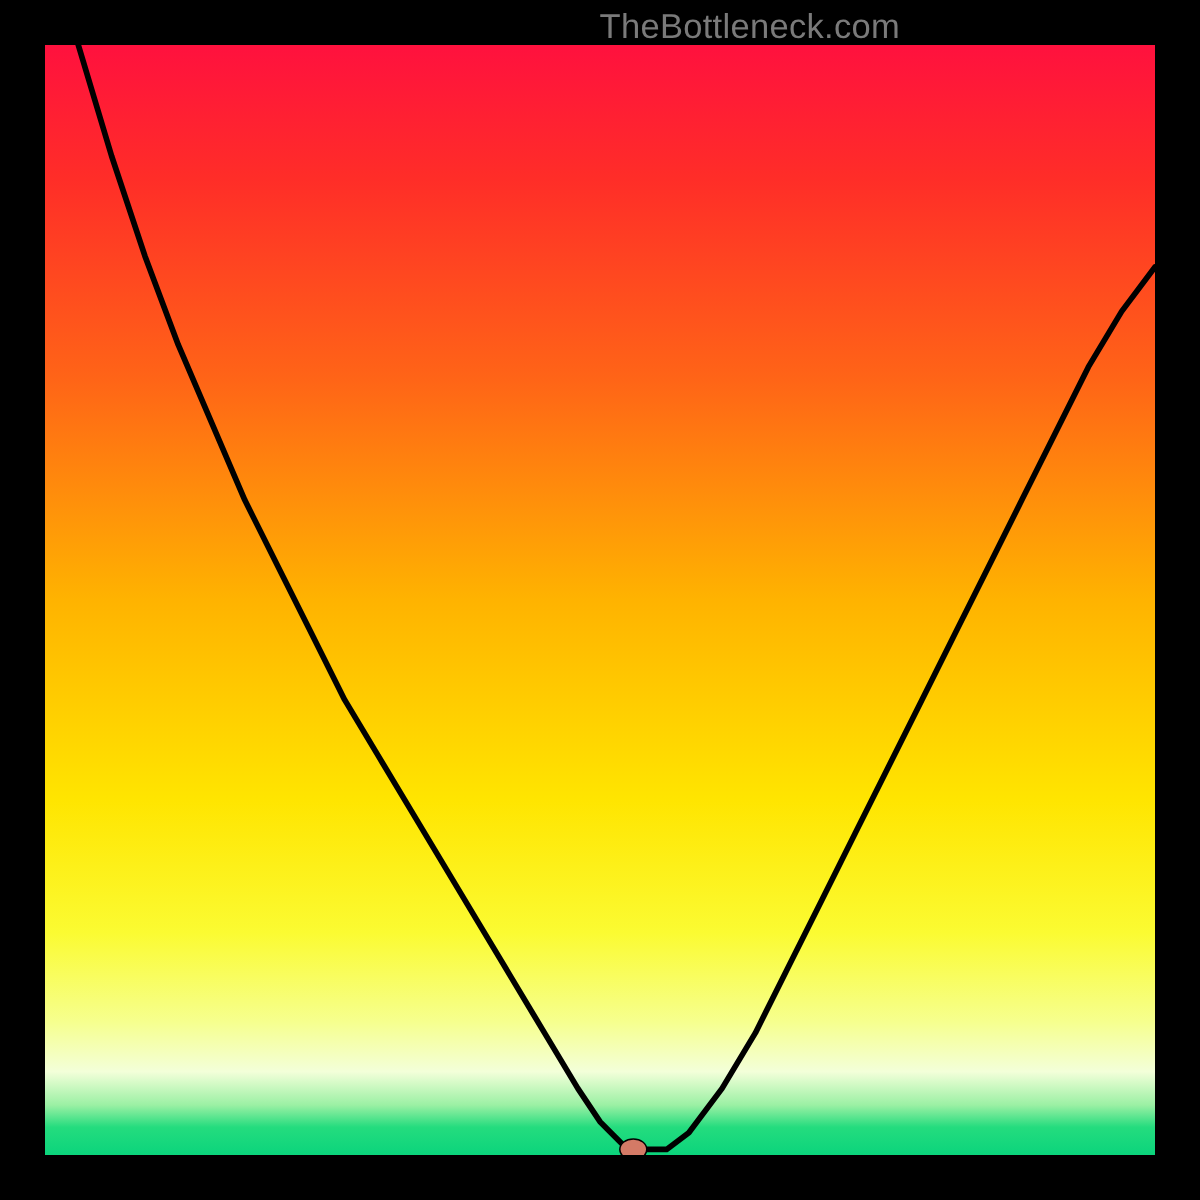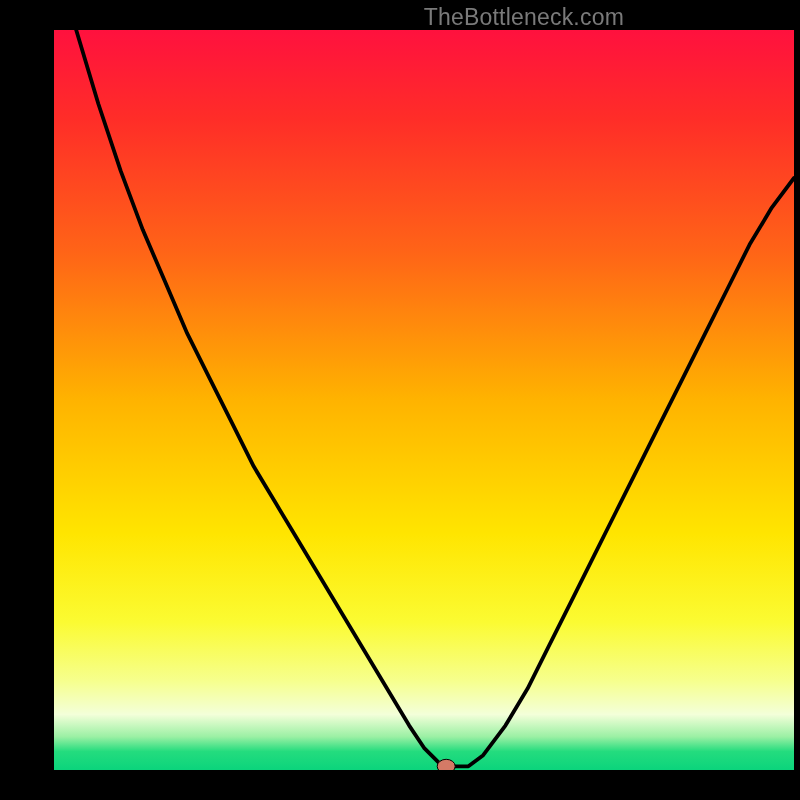--- a/index.html
+++ b/index.html
@@ -9,21 +9,20 @@
     height: 800px;
     overflow: hidden;
     background: #000;
     font-family: Arial, Helvetica, sans-serif;
   }
   .frame {
     position: relative;
     width: 632px;
     height: 800px;
     background: #000;
-    margin-left: 24px;
   }
   .plot-area {
     position: absolute;
     left: 30px;
     top: 30px;
     width: 740px;
     height: 740px;
   }
   .attribution {
     position: absolute;

